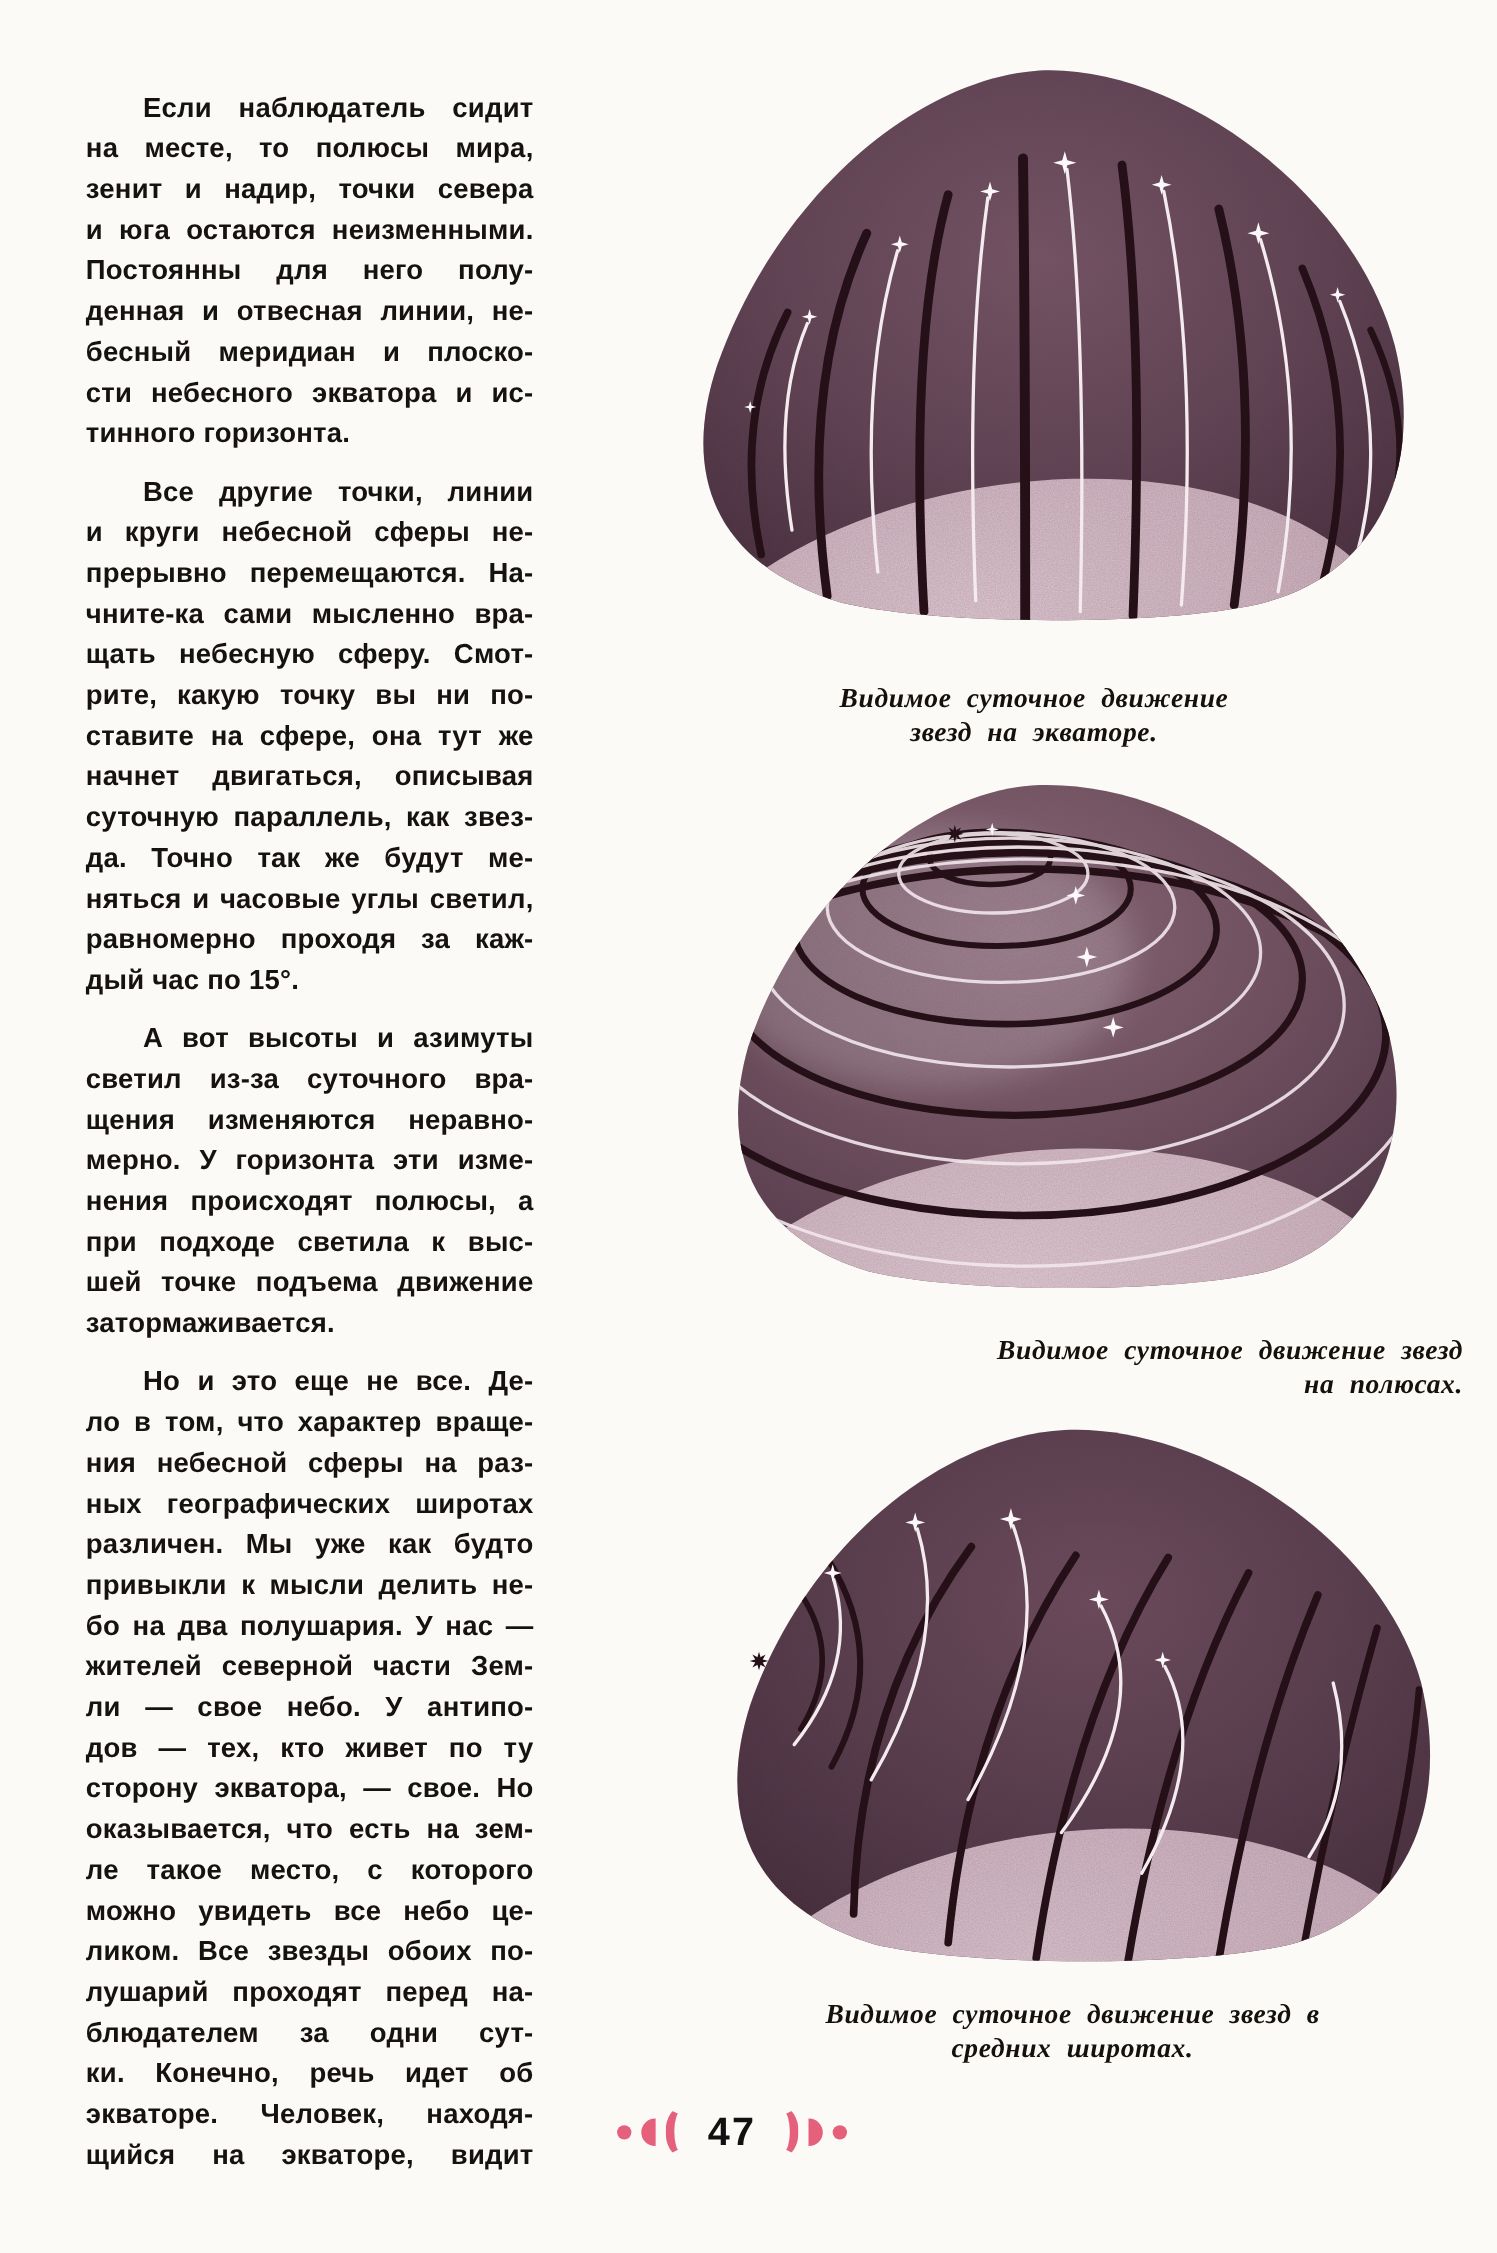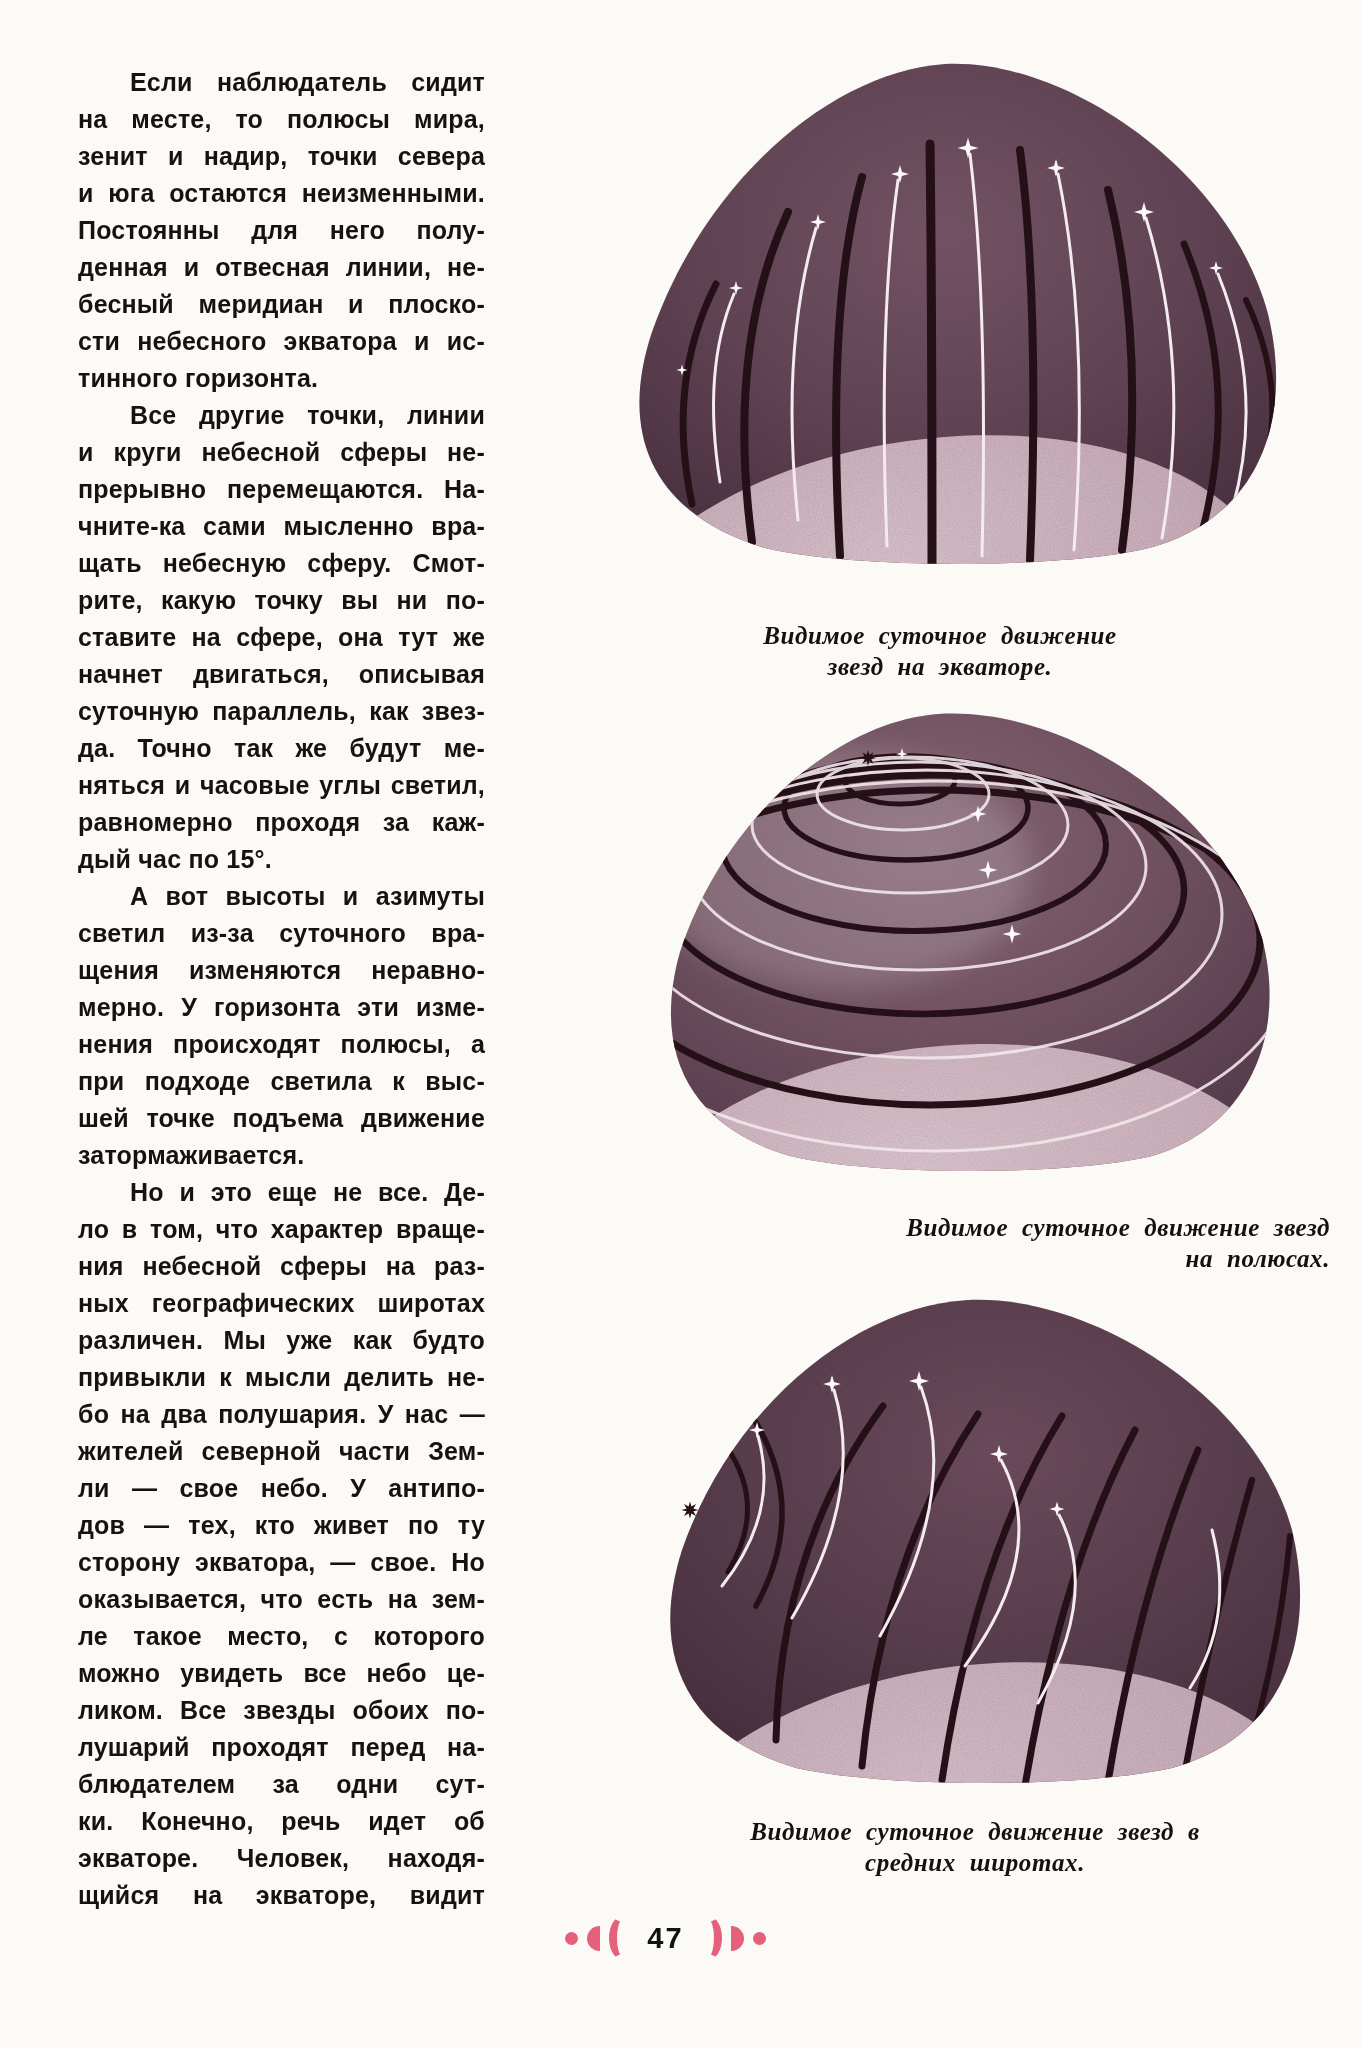--- a/index.html
+++ b/index.html
@@ -18,21 +18,21 @@
   .article{
     position:absolute;left:78px;top:64px;width:407px;
     font-size:25px;font-weight:bold;line-height:37px;
     letter-spacing:.2px;
   }
   .article .line{
     text-align:justify;text-align-last:justify;
     white-space:normal;
   }
   .article .line.last{text-align-last:left;}
-  .article .line.indent{text-indent:52px;}
+  .article .line.indent{text-indent:52px;margin-top:16px;}
   
   .fig{position:absolute;}
   .fig svg{display:block;width:100%;height:100%;}
   .caption{
     position:absolute;text-align:center;
     font-family:"Liberation Serif", serif;
     font-style:italic;font-weight:bold;
     font-size:25px;line-height:31px;color:#15100c;
     word-spacing:7px;letter-spacing:.6px;
   }
@@ -42,21 +42,21 @@
     display:flex;justify-content:center;align-items:center;gap:9px;
   }
   .dot{width:13px;height:13px;border-radius:50%;background:var(--pink);}
   .halfL{width:13px;height:25px;border-radius:13px 0 0 13px;background:var(--pink);}
   .halfR{width:13px;height:25px;border-radius:0 13px 13px 0;background:var(--pink);}
   .parenL{width:15px;height:36px;border:4px solid transparent;
     border-left:8px solid var(--pink);border-radius:50%;}
   .parenR{width:15px;height:36px;border:4px solid transparent;
     border-right:8px solid var(--pink);border-radius:50%;}
   .pageno{
-    font-size:29px;font-weight:bold;color:#111;
+    font-size:36px;font-weight:bold;color:#111;
     letter-spacing:2px;padding:0 2px;
     font-family:"Liberation Sans", sans-serif;
   }
 </style>
 </head>
 <body>
 
 <div class="article">
     <div class="line indent">Если наблюдатель сидит</div>
     <div class="line">на месте, то полюсы мира,</div>

